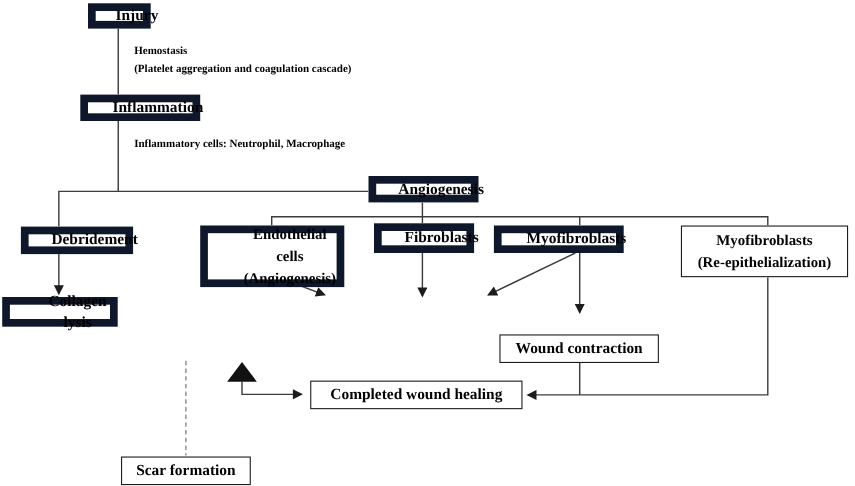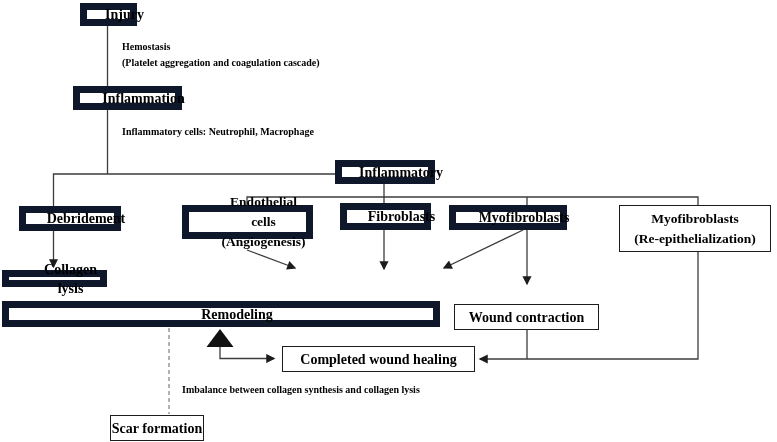--- a/index.html
+++ b/index.html
@@ -81,45 +81,43 @@
       <path d="M169,328 V414" stroke="#8a8a8a" stroke-dasharray="4 3"></path>
     </g>
 
     <polygon points="220,329 206.5,347 233.5,347" fill="#111"></polygon>
   </svg>
 
   <div class="node b-gray" style="left:80px;top:3px;width:57px;height:23px;">Injury</div>
 
   <div class="node b-gray" style="left:53px;top:86px;width:109px;height:24px;margin-left:20px;">Inflammation</div>
 
-  <div class="node b-gray" style="left:335px;top:160px;width:100px;height:24px;">Inflammatory</div>
+  <div class="node b-gray" style="left:335px;top:160px;width:100px;height:24px;">Angiogenesis</div>
 
   <div class="node b-gray" style="left:19px;top:206px;width:102px;height:25px;">Debridement</div>
 
-  <div class="node b-gray two-line" style="left:182px;top:205px;width:131px;height:34px;">Endothelial cells
+  <div class="node b-gray two-line" style="left:182px;top:205px;width:131px;height:56px;">Endothelial cells
 (Angiogenesis)</div>
 
   <div class="node b-gray" style="left:340px;top:203px;width:91px;height:27px;font-family:Liberation Serif, serif;">Fibroblasts</div>
 
   <div class="node b-gray" style="left:449px;top:205px;width:118px;height:25px;">Myofibroblasts</div>
 
   <div class="node b-dark two-line" style="left:619px;top:205px;width:152px;height:47px;">Myofibroblasts
 (Re-epithelialization)</div>
 
-  <div class="node b-gray" style="left:2px;top:270px;width:105px;height:17px;">Collagen lysis</div>
+  <div class="node b-gray" style="left:2px;top:270px;width:105px;height:27px;">Collagen lysis</div>
 
 
   <div class="node b-dark" style="left:454px;top:304px;width:145px;height:26px;">Wound contraction</div>
 
-  <div class="node b-gray" style="left:2px;top:301px;width:438px;height:26px;">Remodeling</div>
 
   <div class="node b-dark" style="left:282px;top:346px;width:193px;height:26px;text-align:center;">Completed wound healing</div>
 
-  <div class="node b-dark" style="left:110px;top:415px;width:94px;height:26px;">Scar formation</div>
+  <div class="node b-dark" style="left:110px;top:415px;width:118px;height:26px;">Scar formation</div>
 
   <div class="annotation" style="left:122px;top:39px;">Hemostasis
 (Platelet aggregation and coagulation cascade)</div>
 
   <div class="annotation" style="left:122px;top:124px;font-family:Liberation Serif, serif;">Inflammatory cells: Neutrophil, Macrophage</div>
 
-  <div class="annotation" style="left:182px;top:382px;">Imbalance between collagen synthesis and collagen lysis</div>
 
 </div>
 
 </body></html>

